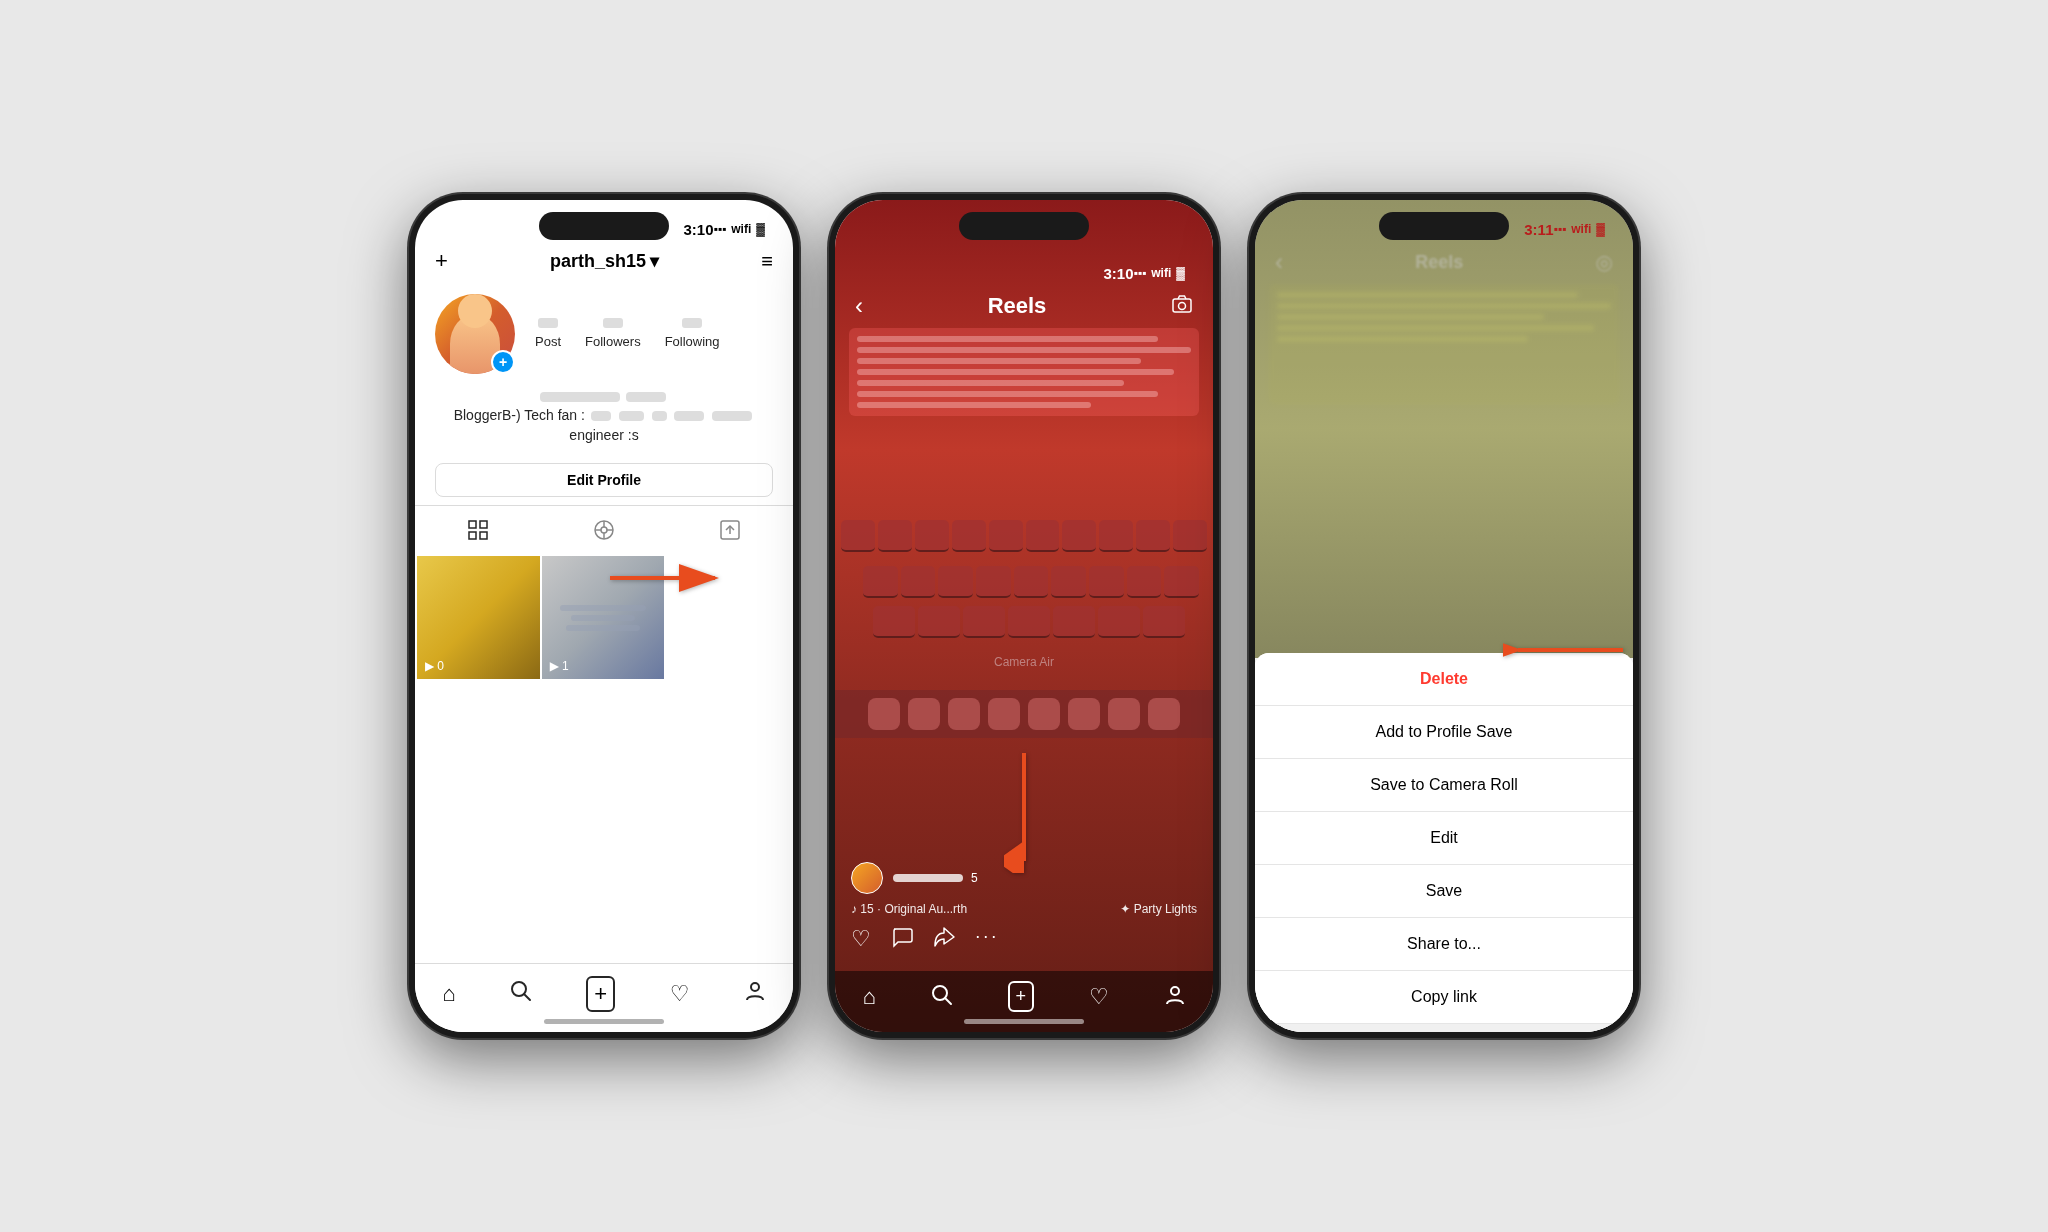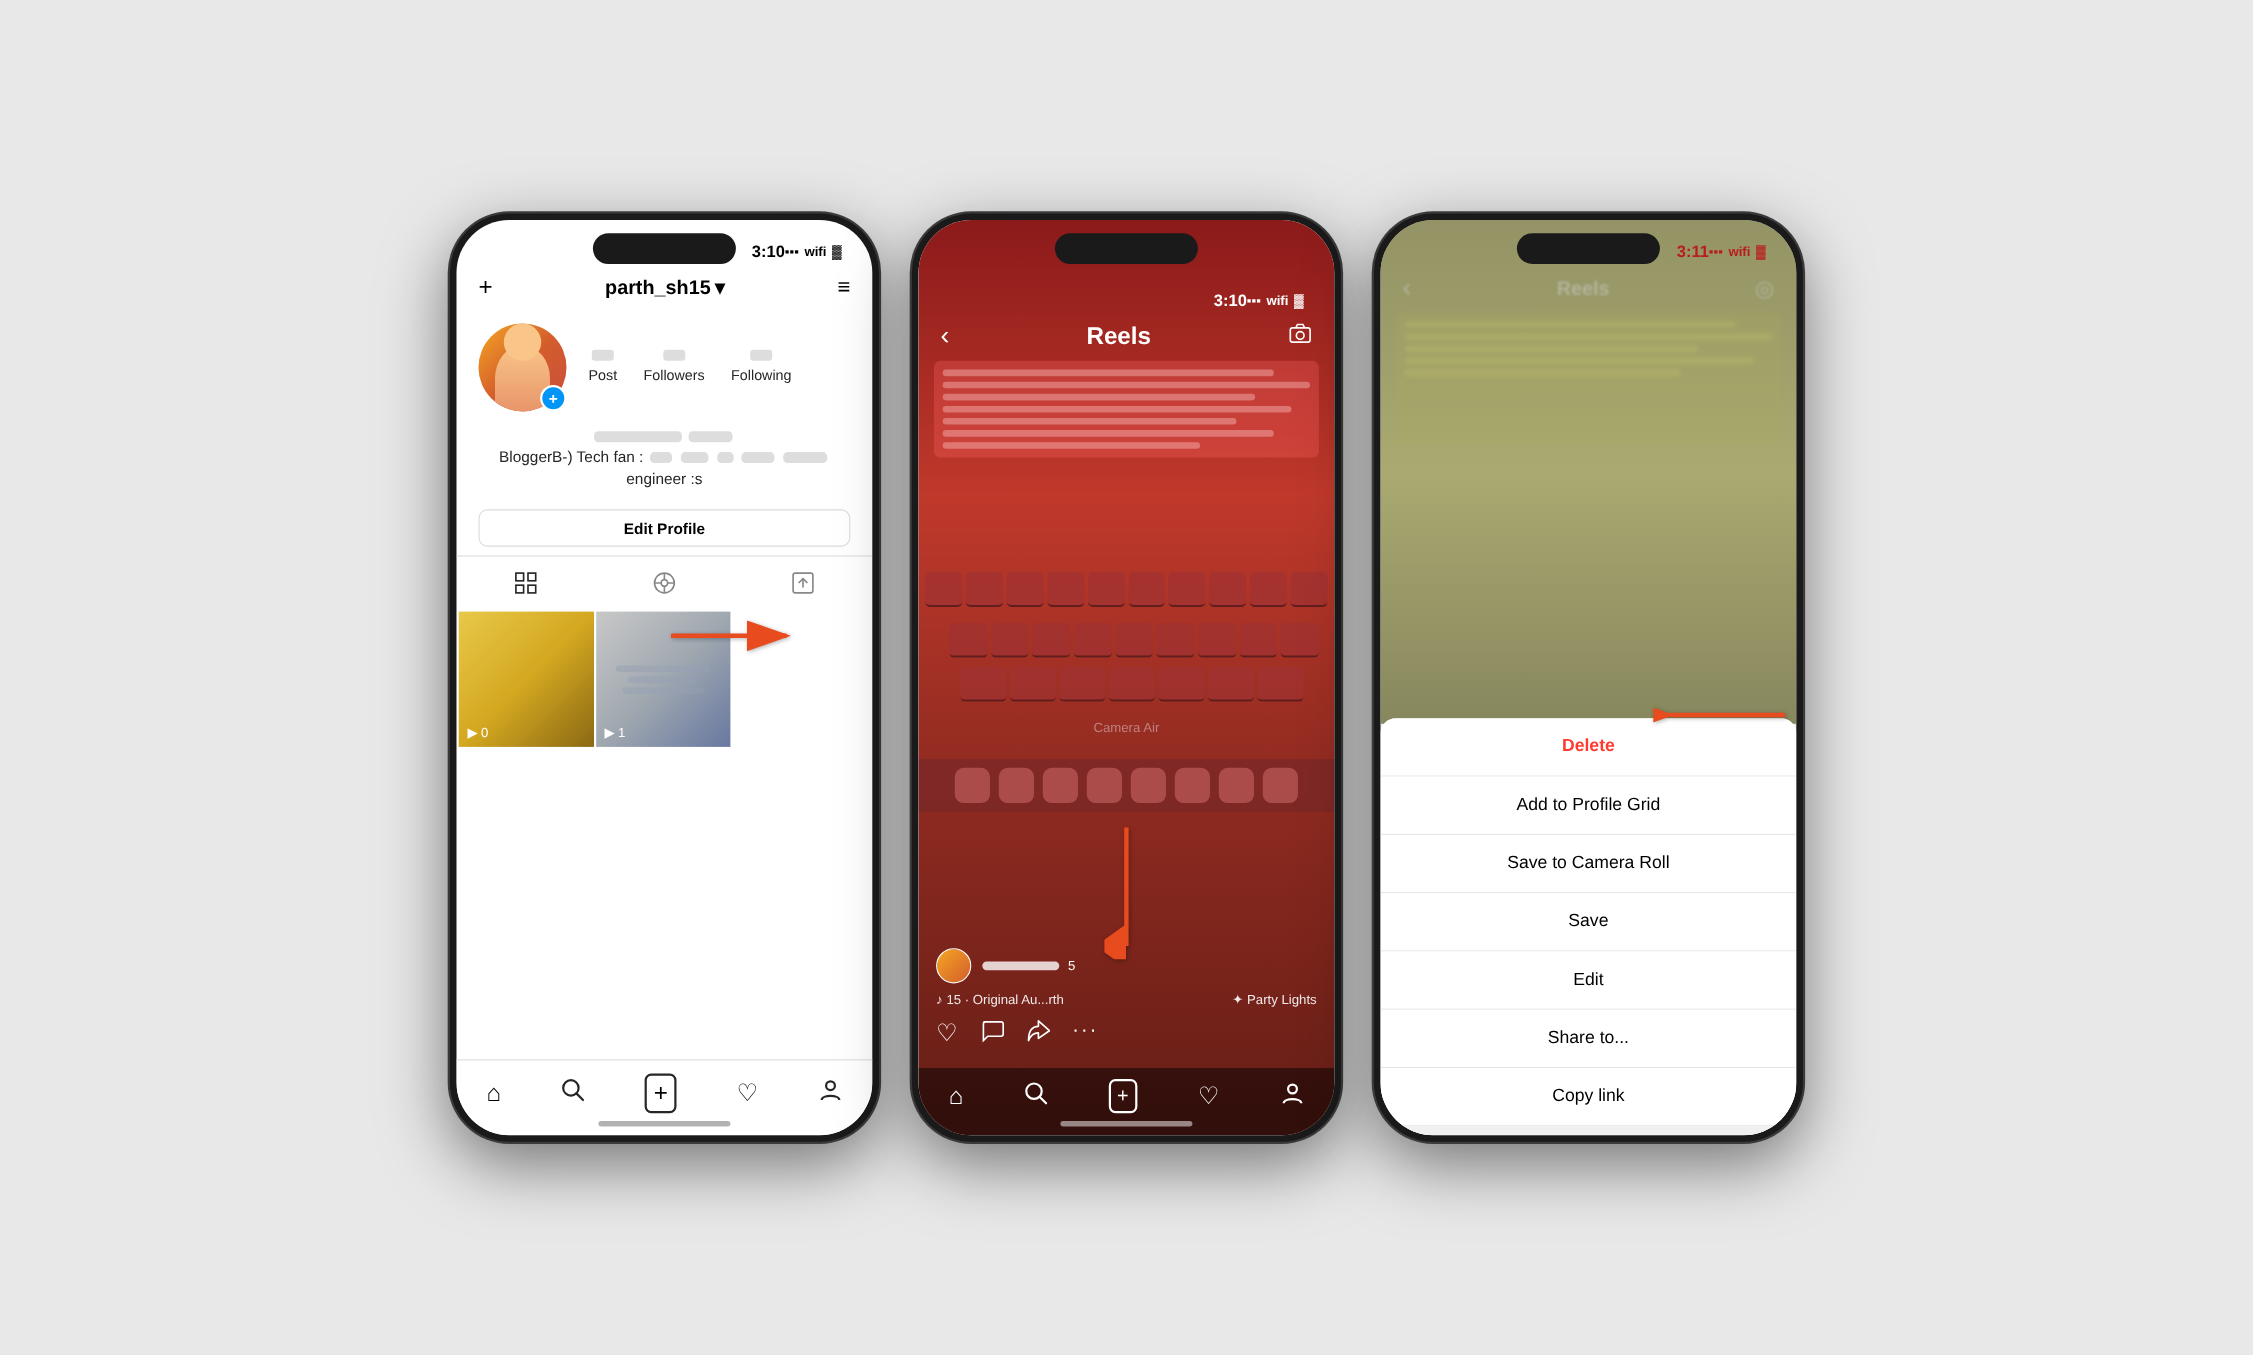--- a/index.html
+++ b/index.html
@@ -673,33 +673,33 @@
       </svg>
     </div>
 
     <div class="p3-menu-sheet">
 
       <div class="p3-menu-item danger">
         <span>Delete</span>
       </div>
 
       <div class="p3-menu-item">
-        <span>Add to Profile Grid</span>
+        <span>Add to Profile Save</span>
       </div>
 
       <div class="p3-menu-item">
         <span>Save to Camera Roll</span>
       </div>
 
       <div class="p3-menu-item">
+        <span>Edit</span>
+      </div>
+
+      <div class="p3-menu-item">
         <span>Save</span>
-      </div>
-
-      <div class="p3-menu-item">
-        <span>Edit</span>
       </div>
 
       <div class="p3-menu-item">
         <span>Share to...</span>
       </div>
 
       <div class="p3-menu-item">
         <span>Copy link</span>
       </div>
 

